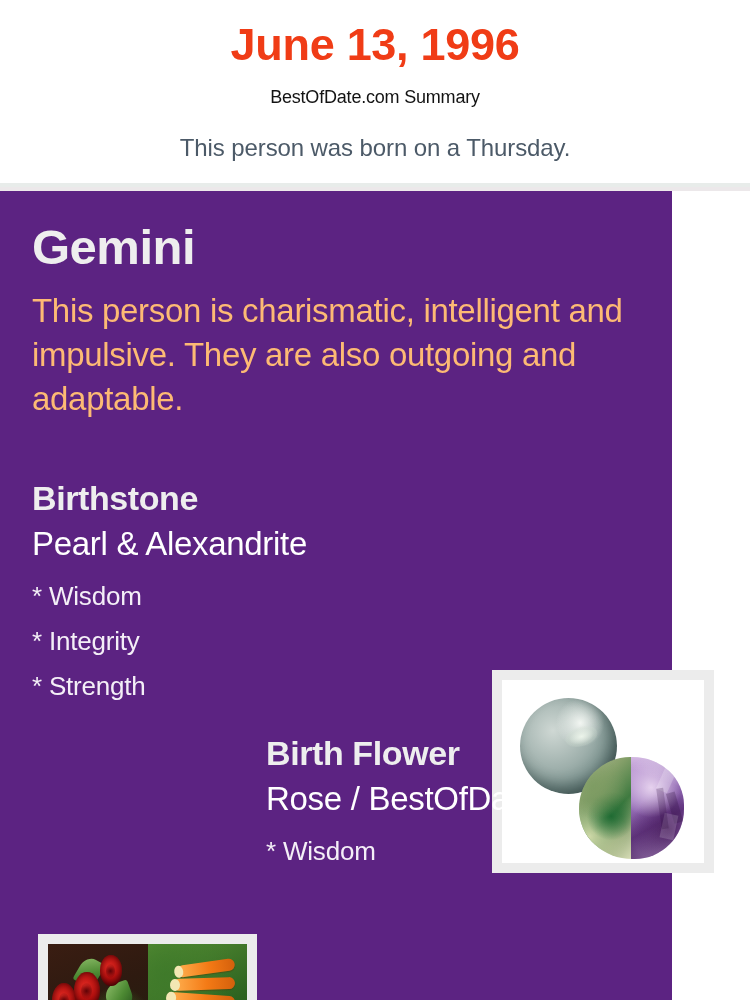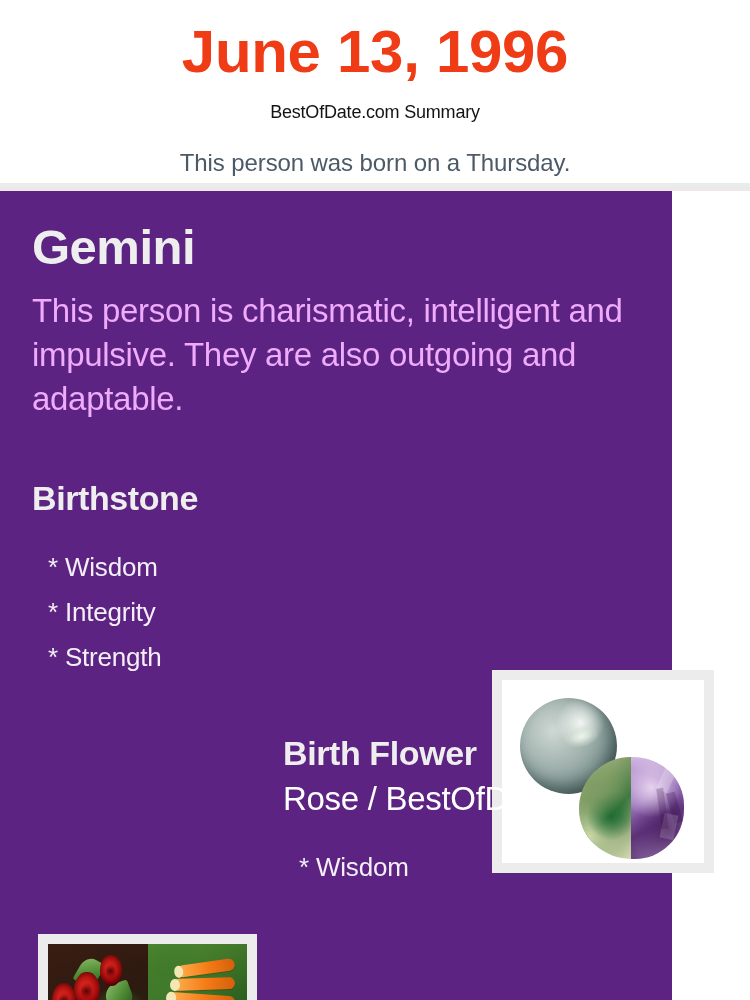--- a/index.html
+++ b/index.html
@@ -19,21 +19,21 @@
   
   .header {
     width: 750px;
     height: 183px;
     background: #ffffff;
     box-sizing: border-box;
     padding-top: 22px;
     text-align: center;
   }
   .date-title {
-    font-size: 60px;
+    font-size: 45px;
     font-weight: 700;
     color: #f03c16;
     line-height: 1.0;
     letter-spacing: -0.3px;
     margin: 0;
     padding: 0;
   }
   .site-subtitle {
     font-size: 18px;
     font-weight: 400;
@@ -76,21 +76,21 @@
     line-height: 1.0;
     letter-spacing: -0.5px;
   }
   .zodiac-desc {
     position: absolute;
     left: 32px;
     top: 98px;
     width: 670px;
     font-size: 33px;
     font-weight: 400;
-    color: #f0abfc;
+    color: #fdba74;
     line-height: 44px;
     letter-spacing: -0.3px;
   }
 
   
   .stone-block {
     position: absolute;
     left: 32px;
     top: 290px;
     width: 440px;
@@ -105,21 +105,21 @@
   .section-sub {
     font-size: 33px;
     font-weight: 400;
     color: #ffffff;
     line-height: 1.0;
     padding-top: 12px;
     letter-spacing: -0.3px;
   }
   .trait-list {
     list-style: none;
-    margin: 16px;
+    margin: 0;
     padding: 14px 0 0 0;
   }
   .trait-list li {
     font-size: 26px;
     font-weight: 400;
     color: #f4eff7;
     line-height: 45px;
     letter-spacing: -0.2px;
   }
 
@@ -266,20 +266,21 @@
 <div class="divider-b"></div>
 
 <div class="body-panel">
 
   <div class="zodiac-name">Gemini</div>
 
   <div class="zodiac-desc">This person is charismatic, intelligent and impulsive. They are also outgoing and adaptable.</div>
 
   <div class="stone-block">
     <div class="section-head">Birthstone</div>
+    <div class="section-sub">Pearl &amp; Alexandrite</div>
     <ul class="trait-list">
       <li>* Wisdom</li>
       <li>* Integrity</li>
       <li>* Strength</li>
     </ul>
   </div>
 
   <div class="photo-frame" id="gem-frame">
     <div class="photo-inner">
       <div class="pearl"></div>
@@ -310,21 +311,21 @@
         <div class="honeysuckle">
           <div class="tube" style="left:30%;top:10%;width:58%;transform:rotate(-8deg);"></div>
           <div class="tube" style="left:26%;top:19%;width:62%;transform:rotate(-2deg);"></div>
           <div class="tube" style="left:22%;top:28%;width:66%;transform:rotate(4deg);"></div>
 
         </div>
       </div>
     </div>
   </div>
 
-  <div class="stone-block" style="left:283px;top:545px;width:440px;">
+  <div class="stone-block" style="left:266px;top:545px;width:440px;">
     <div class="section-head">Birth Flower</div>
     <div class="section-sub">Rose / BestOfDate</div>
     <ul class="trait-list">
       <li>* Wisdom</li>
     </ul>
   </div>
 
 </div>
 
 </body></html>

